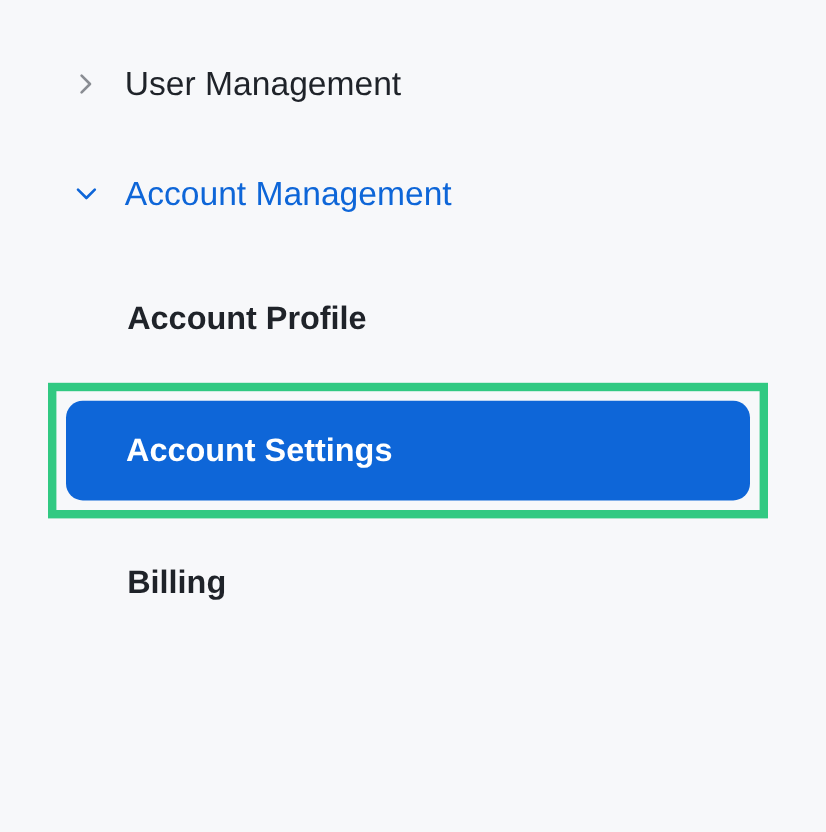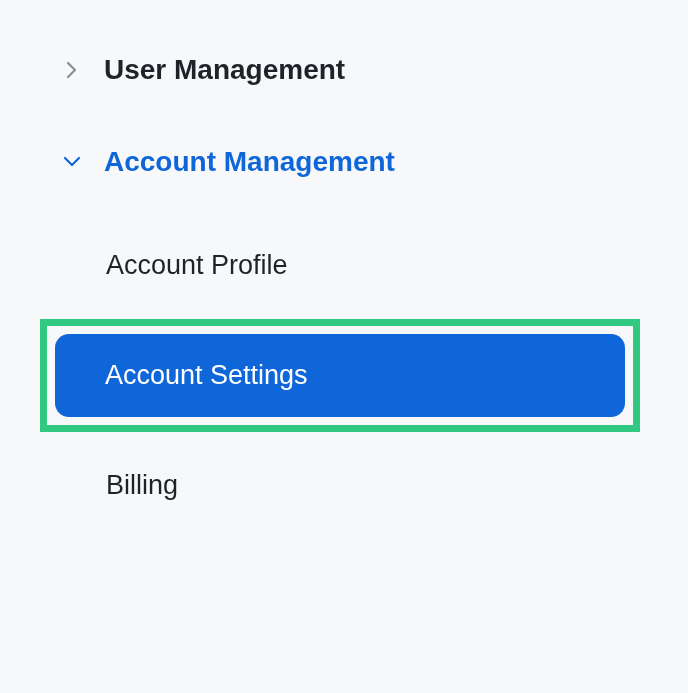--- a/index.html
+++ b/index.html
@@ -39,34 +39,34 @@
       height: 24px;
       display: flex;
       align-items: center;
       justify-content: center;
       margin-right: 20px;
       flex-shrink: 0;
       margin-left: 10px;
     }
     .nav-label {
       font-size: 28px;
-      font-weight: 700;
+      font-weight: 400;
       color: #1f2329;
     }
     .nav-item.expanded .nav-label {
       color: #0e66d8;
       text-align: center;
     }
     .sub-list {
       list-style: none;
       margin-top: -8px;
     }
     .sub-item {
       font-size: 27px;
-      font-weight: 400;
+      font-weight: 700;
       color: #1f2329;
       padding: 20px 0 20px 56px;
       cursor: pointer;
       border-radius: 14px;
       margin-bottom: 18px;
     }
     .highlight-box {
       border: 7px solid #31c982;
       padding: 8px;
       margin-left: -10px;

